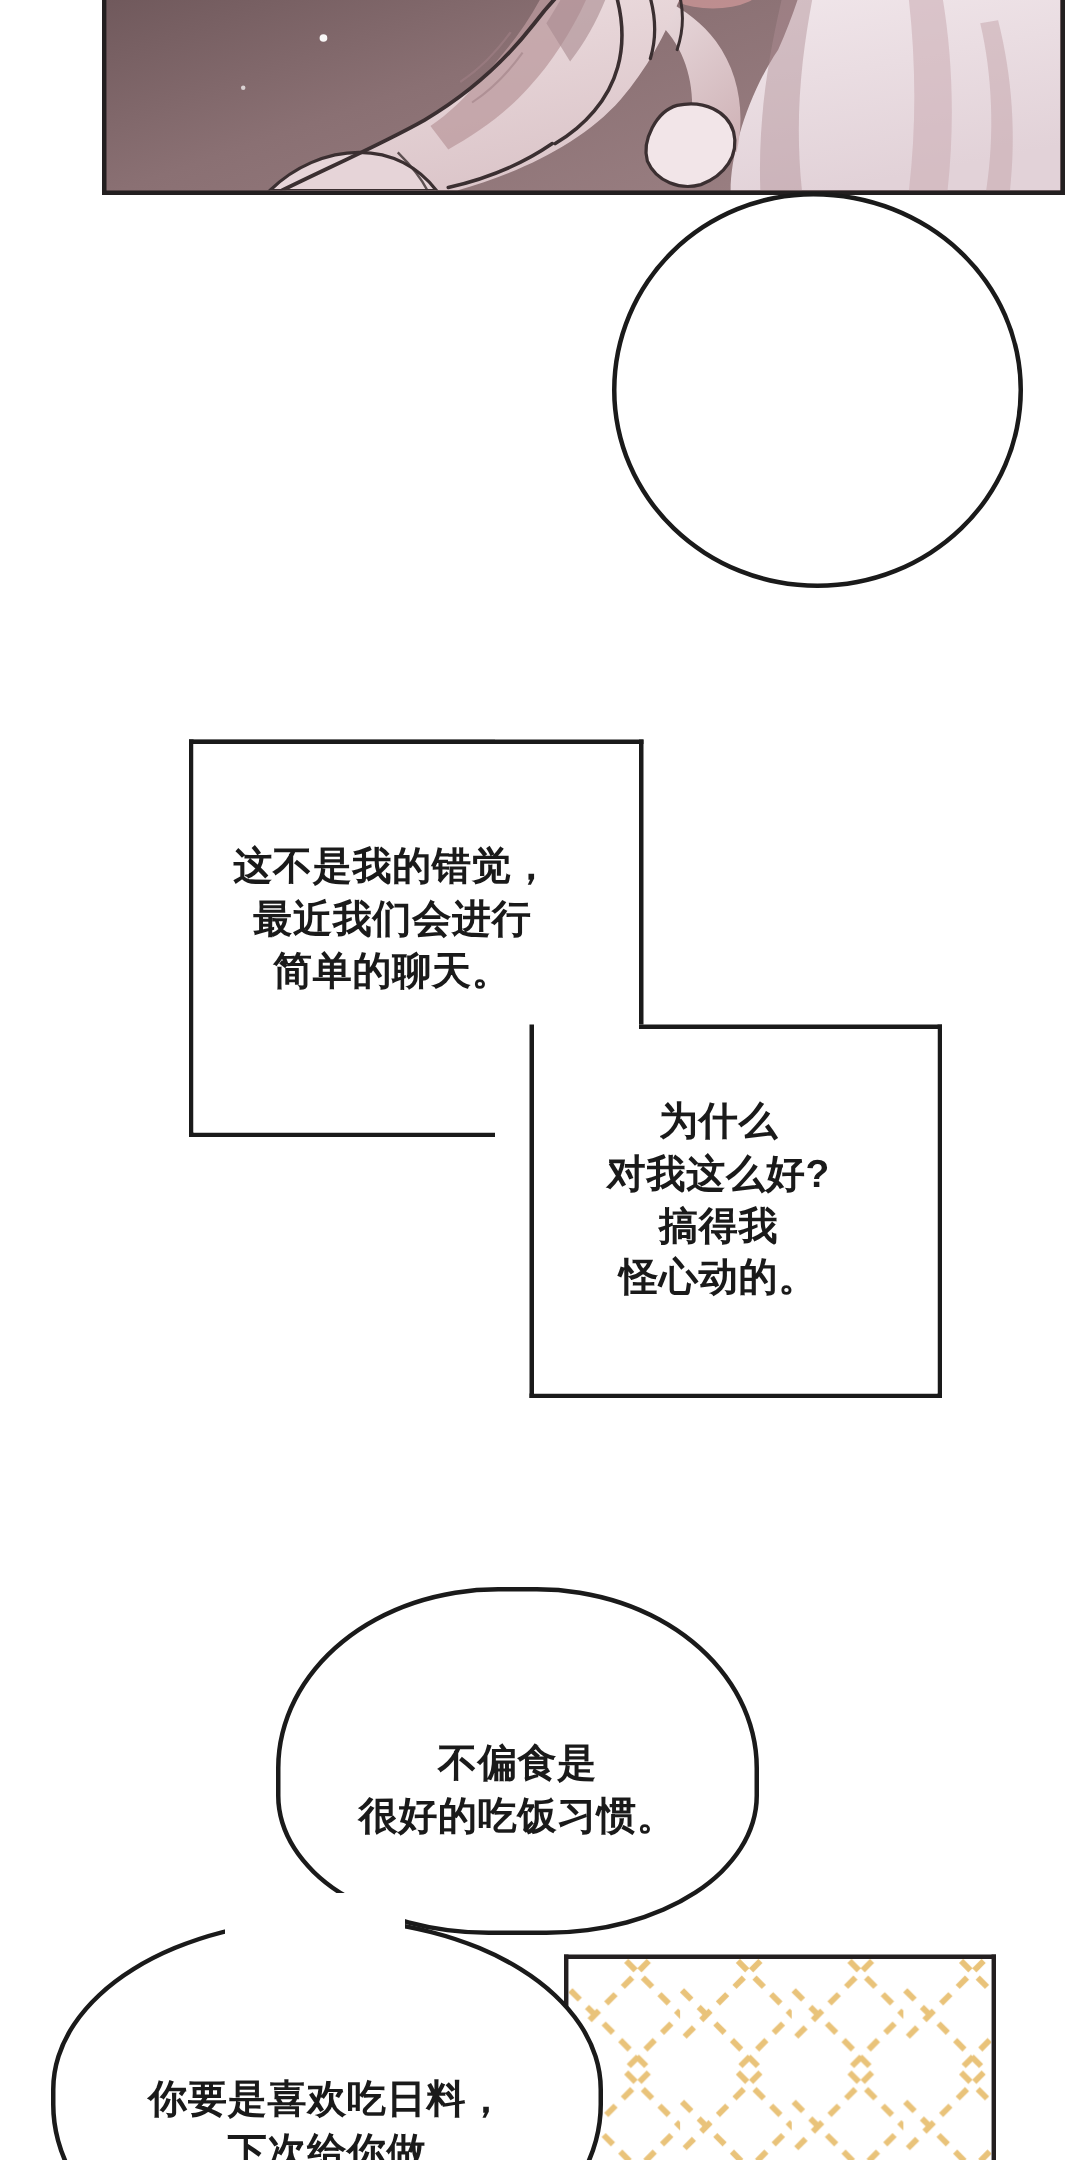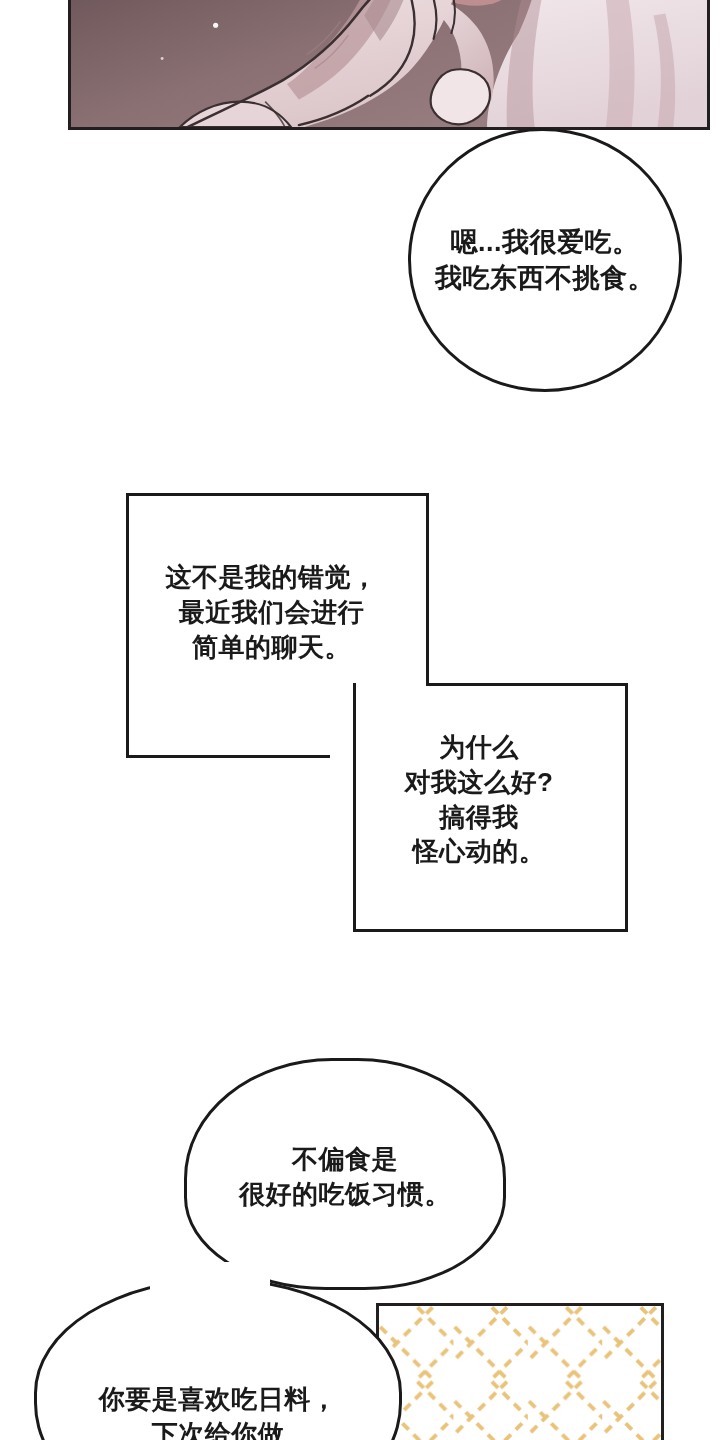--- a/index.html
+++ b/index.html
@@ -98,21 +98,21 @@
   .box-a-fill {
     position: absolute;
     left: 129px;
     top: 496px;
     width: 297px;
     height: 259px;
     background: #ffffff;
   }
   .text-a {
     position: absolute;
-    left: 126px;
+    left: 116px;
     top: 560px;
     width: 291px;
     font-size: 26px;
   }
 
   .box-b {
     position: absolute;
     left: 353px;
     top: 683px;
     width: 275px;
@@ -157,21 +157,21 @@
   .bubble-3 .shape {
     position: absolute;
     inset: 0;
     background: #ffffff;
     border: 3px solid #1a1a1a;
     box-sizing: border-box;
     border-radius: 46% 46% 44% 44% / 52% 52% 40% 40%;
   }
   .bubble-3 .bubble-text {
     left: 0; right: 0;
-    top: 84px;
+    top: 100px;
     font-size: 26px;
   }
 
   
   .bubble-4 {
     position: absolute;
     left: 34px;
     top: 1278px;
     width: 368px;
     height: 250px;
@@ -277,22 +277,20 @@
       <path d="M118,136 C150,120 186,104 214,88 C244,70 268,48 288,22 C300,6 312,-6 322,-12" fill="none" stroke="#3b2f31" stroke-width="2.6" stroke-linecap="round"></path>
 
       <circle cx="146" cy="32" r="2.6" fill="#ffffff" opacity="0.95"></circle>
       <circle cx="185" cy="2" r="2.1" fill="#ffffff" opacity="0.9"></circle>
       <circle cx="92" cy="66" r="1.5" fill="#ffffff" opacity="0.7"></circle>
     </svg>
   </div>
 
   <div class="bubble-1">
     <div class="shape"></div>
-    <div class="bubble-text">嗯...我很爱吃。
-我吃东西不挑食。</div>
   </div>
 
   <div class="box-a-ext"></div>
   <div class="box-a"></div>
   <div class="box-a-fill"></div>
   <div class="text-a bubble-text"></div>
 
   <div class="box-b"></div>
   <div class="box-b-fill"></div>
   <div class="box-b-top"></div>

